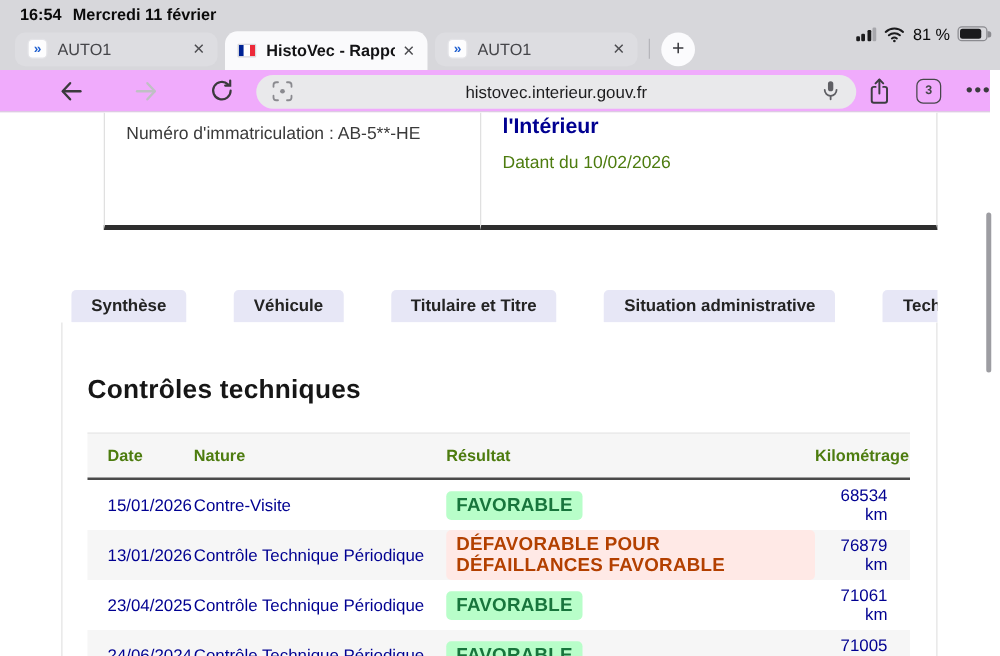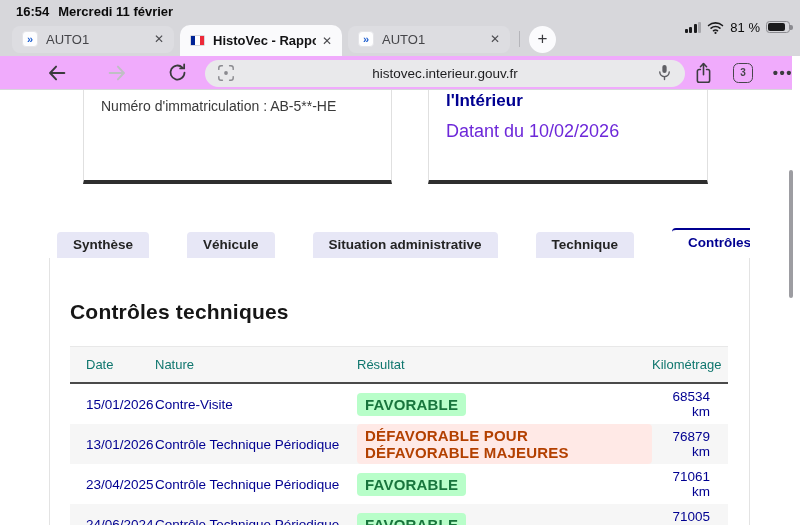--- a/index.html
+++ b/index.html
@@ -53,39 +53,39 @@
   .tabs-btn { position:absolute; left:733px; top:7px; width:20px; height:20px; border:1.8px solid #46464a; border-radius:5.5px;
               font-size:10px; font-weight:700; color:#46464a; text-align:center; line-height:17px; }
   .more-btn { position:absolute; left:770px; top:6px; width:26px; height:22px; color:#3a3a3e; font-size:15px;
               letter-spacing:1.5px; line-height:22px; text-align:center; font-weight:700; }
 
   
   .page { position:absolute; top:90px; left:0; width:800px; height:435px; background:#ffffff; overflow:hidden; }
 
   .card { position:absolute; top:0; height:94px; background:#fff; border-left:1px solid #e0e0e0; border-right:1px solid #e0e0e0; border-bottom:4px solid #2e2e2e; }
   .card-left { left:83px; width:309px; }
-  .card-right { left:428px; width:280px;text-align:center; }
+  .card-right { left:384px; width:366px;text-align:center; }
   .card-plate { position:absolute; left:17px; top:8px; font-size:14px; color:#3a3a3a; }
   .card-title { position:absolute; left:17px; top:1px; font-size:17px; font-weight:700; color:#000091; }
-  .card-sub { position:absolute; left:17px; top:31px; font-size:18px; color:#6d28d9; }
+  .card-sub { position:absolute; left:17px; top:31px; font-size:14px; color:#4d7c0f; }
 
   .tabs-row { position:absolute; left:57px; top:138px; width:693px; height:30px; display:flex; align-items:flex-end; overflow:hidden;gap:30px; }
   .ptab { flex:0 0 auto; height:26px; line-height:26px; padding:0 16px; margin-right:8px; white-space:nowrap;
           font-size:13.5px; font-weight:700; color:#242424; background:#e7e7f6; border-radius:4px 4px 0 0; }
   .ptab.active { height:30px; line-height:26px; background:#ffffff; color:#000091; border-top:2px solid #000091; }
 
   .panel { position:absolute; left:49px; top:168px; width:701px; height:267px; background:#ffffff;
            border-left:1px solid #e3e3e3; border-right:1px solid #e3e3e3; }
 
   .page-heading { position:absolute; left:70px; top:210px; font-size:21px; font-weight:700; color:#161616; letter-spacing:0.2px; }
 
   .ct-table { position:absolute; left:70px; top:256px; width:658px; font-size:13.5px; }
   .t-head { display:flex; align-items:center; height:38px; background:#f6f6f6;
             border-top:1px solid #e8e8e8; border-bottom:2px solid #4a4a4a;
-            font-size:13px; font-weight:400; color:#0f766e; }
+            font-size:13px; font-weight:700; color:#4d7c0f; }
   .t-row { display:flex; align-items:center; height:40px; color:#000091; }
   .t-row:nth-child(even) { background:#f6f6f6; }
   .c-date { flex:0 0 85px; padding-left:16px; }
   .c-nature { flex:0 0 187px; }
   .c-result { flex:0 0 295px;margin-left:15px; }
   .c-km { flex:1 1 auto; text-align:right; padding-right:18px; }
   .badge { display:inline-block; padding:3px 8px; border-radius:4px; font-size:15px; font-weight:700; letter-spacing:0.2px; }
   .badge.success { background:#b8fec9; color:#18753c; }
   .badge.warning { background:#ffe9e6; color:#b34000; }
 
@@ -210,20 +210,21 @@
     <div class="card-plate">Numéro d'immatriculation : AB-5**-HE</div>
   </div>
   <div class="card card-right">
     <div class="card-title">l'Intérieur</div>
     <div class="card-sub">Datant du 10/02/2026</div>
   </div>
 
   <div class="tabs-row" id="page-tabs">
       <div class="ptab">Synthèse</div>
       <div class="ptab">Véhicule</div>
+      <div class="ptab">Titulaire et Titre</div>
       <div class="ptab">Situation administrative</div>
       <div class="ptab">Technique</div>
       <div class="ptab active">Contrôles techniques</div>
     </div>
 
   <div class="panel"></div>
 
   <div class="page-heading">Contrôles techniques</div>
 
   <div class="ct-table">
@@ -236,21 +237,21 @@
     <div id="t-body">
         <div class="t-row">
           <div class="c-date">15/01/2026</div>
           <div class="c-nature">Contre-Visite</div>
           <div class="c-result"><span class="badge success">FAVORABLE</span></div>
           <div class="c-km">68534 km</div>
         </div>
         <div class="t-row">
           <div class="c-date">13/01/2026</div>
           <div class="c-nature">Contrôle Technique Périodique</div>
-          <div class="c-result"><span class="badge warning">DÉFAVORABLE POUR DÉFAVORABLE MAJEURES</span></div>
+          <div class="c-result"><span class="badge warning">DÉFAVORABLE POUR DÉFAILLANCES FAVORABLE</span></div>
           <div class="c-km">76879 km</div>
         </div>
         <div class="t-row">
           <div class="c-date">23/04/2025</div>
           <div class="c-nature">Contrôle Technique Périodique</div>
           <div class="c-result"><span class="badge success">FAVORABLE</span></div>
           <div class="c-km">71061 km</div>
         </div>
         <div class="t-row">
           <div class="c-date">24/06/2024</div>

